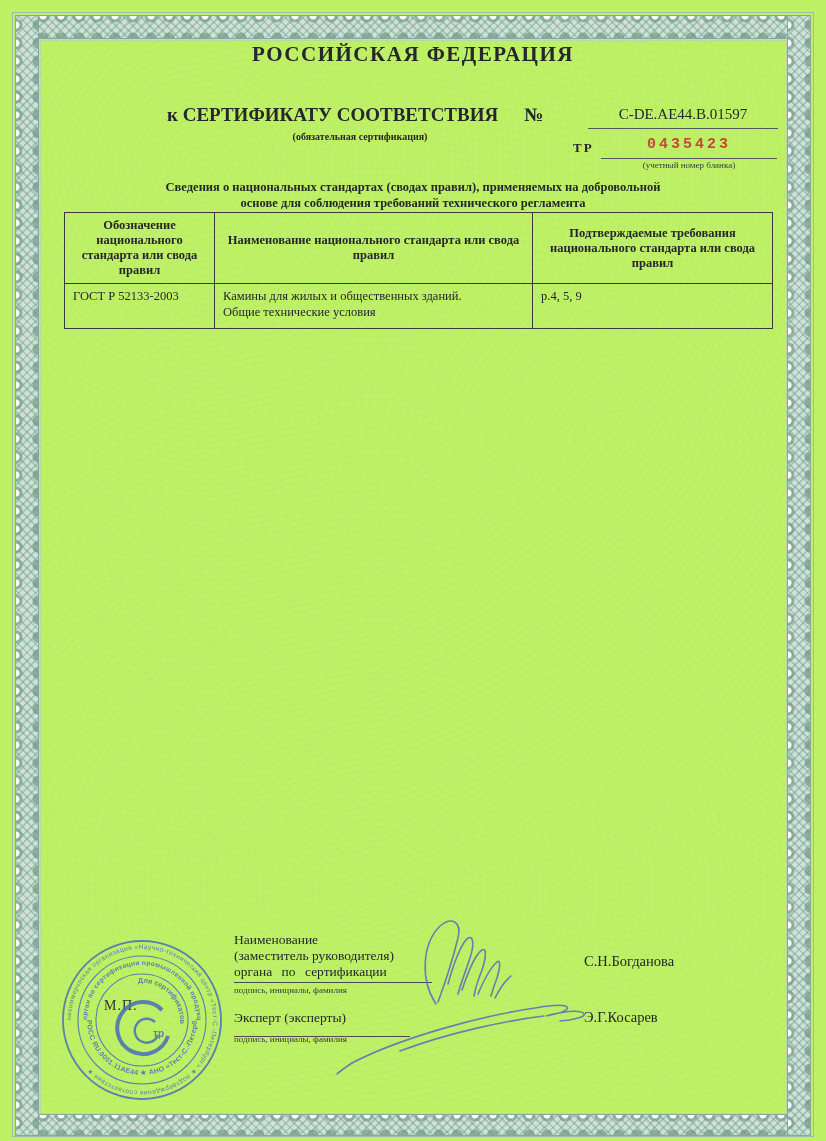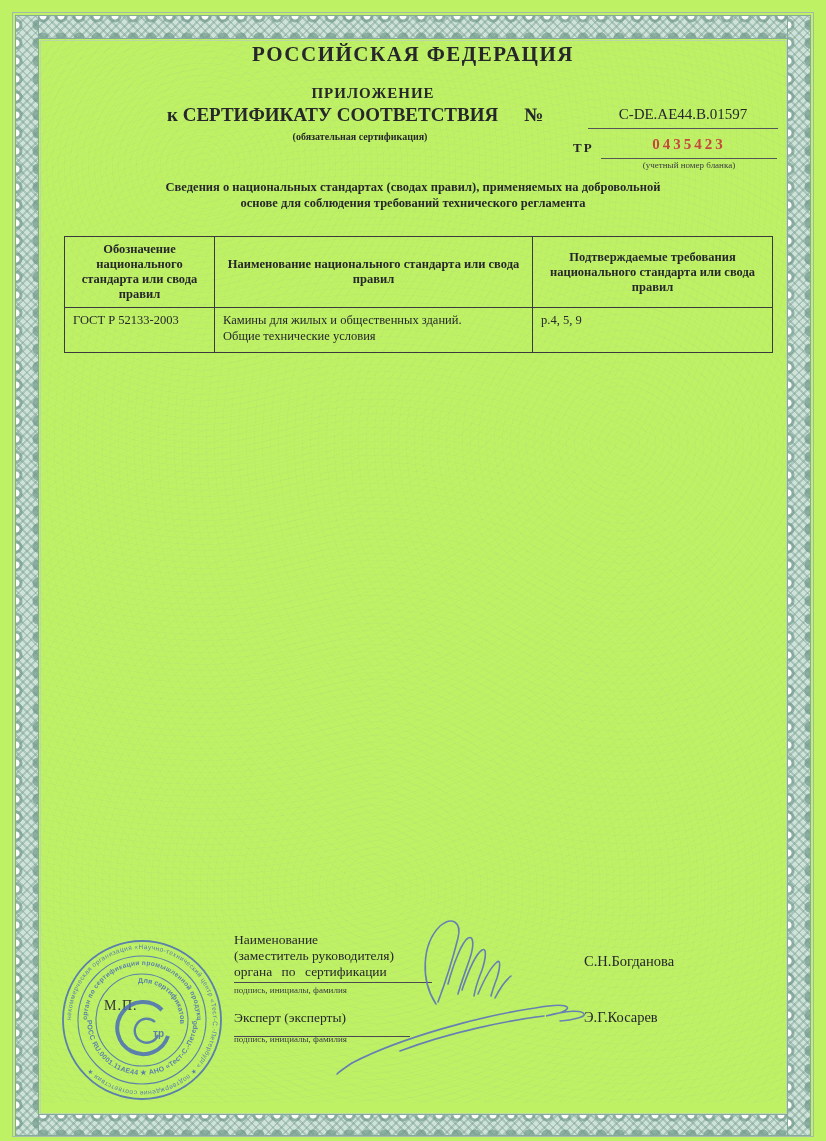--- a/index.html
+++ b/index.html
@@ -44,26 +44,26 @@
   .abs{position:absolute;}
   .ctr{text-align:center;}
   .title-country{left:0;right:0;top:42px;font-size:21px;font-weight:bold;letter-spacing:1.5px;}
   .title-app{left:0;right:80px;top:85px;font-size:15px;font-weight:bold;letter-spacing:1px;}
   .title-cert{left:167px;top:104px;font-size:19px;font-weight:bold;white-space:nowrap;}
   .title-cert .no{margin-left:26px;}
   .cert-number{left:588px;top:106px;width:190px;height:22px;font-size:15px;text-align:center;border-bottom:1px solid #55555a;}
   .cert-kind{left:260px;width:200px;top:131px;font-size:10px;font-weight:bold;}
   .tr-label{left:573px;top:140px;font-size:13px;font-weight:bold;letter-spacing:2px;}
   .blank-number{left:601px;top:136px;width:176px;height:22px;text-align:center;border-bottom:1px solid #55555a;
-    font-family:Liberation Serif, serif;font-size:15px;font-weight:bold;color:#c6473b;letter-spacing:3px;}
+    font-family:Liberation Mono, monospace;font-size:15px;font-weight:bold;color:#c6473b;letter-spacing:3px;}
   .blank-caption{left:601px;width:176px;top:160px;font-size:9px;color:#3a3a40;}
   .intro{left:50px;right:50px;font-size:12.5px;font-weight:bold;line-height:16px;}
   .intro-1{top:179px;} .intro-2{top:195px;}
 
-  table.std{position:absolute;left:64px;top:212px;width:708px;border-collapse:collapse;table-layout:fixed;margin-top:24px;}
+  table.std{position:absolute;left:64px;top:212px;width:708px;border-collapse:collapse;table-layout:fixed;}
   table.std th, table.std td{border:1.5px solid #3a3a3e;font-size:12.5px;vertical-align:top;}
   table.std th{font-weight:bold;text-align:center;vertical-align:middle;padding:5px 6px;line-height:15px;height:48px;}
   table.std td{padding:4px 8px 6px 8px;line-height:16px;}
   td.req{padding-left:10px;}
   .name-limit{max-width:245px;}
   .row-1 td{height:48px;} .row-2 td{height:34px;}
 
   .sig-label{font-size:13.5px;line-height:16px;}
   .sig-line{border-bottom:1px solid #4a4a50;}
   .sig-caption{font-size:9px;color:#3a3a40;}
@@ -79,21 +79,20 @@
 <div class="page">
   <div class="texture"></div>
   <div class="frame-outer"></div>
   <div class="band band-h band-top"></div>
   <div class="band band-h band-bottom"></div>
   <div class="band band-v band-left"></div>
   <div class="band band-v band-right"></div>
   <div class="frame-inner"></div>
 
   <div class="abs ctr title-country">РОССИЙСКАЯ ФЕДЕРАЦИЯ</div>
-  <div class="abs ctr title-app">ПРИЛОЖЕНИЕ</div>
   <div class="abs title-cert">
     <span>к СЕРТИФИКАТУ СООТВЕТСТВИЯ</span><span class="no">№</span>
   </div>
   <div class="abs cert-number">C-DE.AE44.B.01597</div>
   <div class="abs ctr cert-kind">(обязательная сертификация)</div>
   <div class="abs tr-label">ТР</div>
   <div class="abs blank-number">0435423</div>
   <div class="abs ctr blank-caption">(учетный номер бланка)</div>
 
   <div class="abs ctr intro intro-1">Сведения о национальных стандартах (сводах правил), применяемых на добровольной</div>

